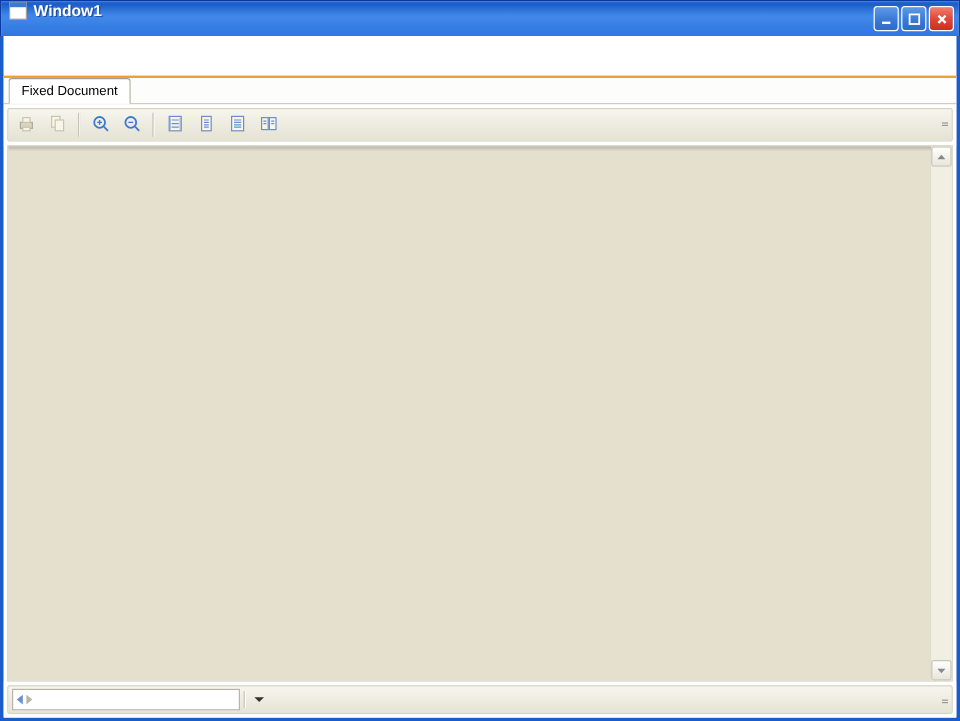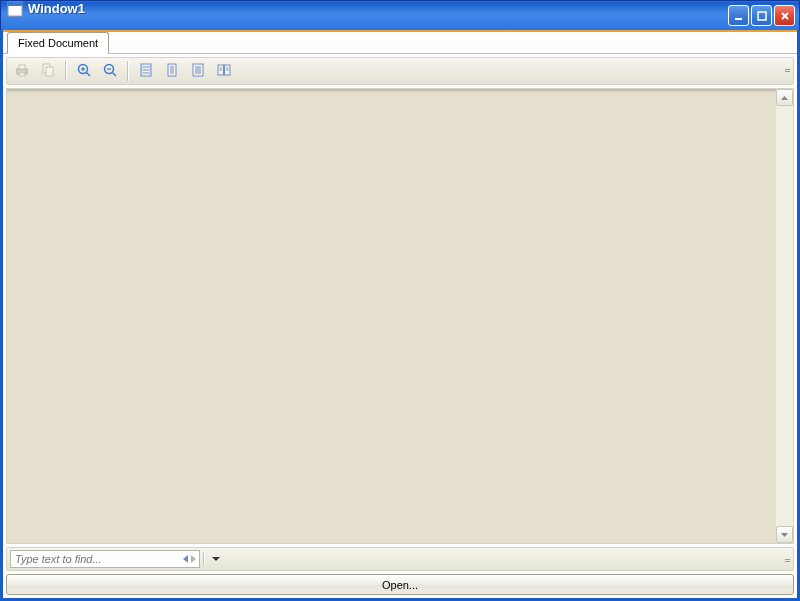--- a/index.html
+++ b/index.html
@@ -77,20 +77,21 @@
   
   .tab-strip {
     height: 24px;
     border-top: 2px solid #f0a030;
     background: #fdfdfb;
     display: flex;
     align-items: flex-end;
     padding-left: 4px;
     box-sizing: border-box;
     border-bottom: 1px solid #c0c0b0;
+    margin-top: 33px;
   }
   .tab {
     height: 20px;
     line-height: 20px;
     padding: 0 10px;
     border: 1px solid #a0a090;
     border-bottom: 1px solid #fff;
     background: #fff;
     border-top-left-radius: 3px;
     border-top-right-radius: 3px;
@@ -406,33 +407,29 @@
           <svg width="7" height="4" viewBox="0 0 7 4">
               <path d="M0 0 L3.5 4 L7 0 Z" fill="#888"></path>
             </svg>
         </div>
       </div>
     </div>
 
     <div class="find-bar-wrap">
       <div class="find-bar">
         <div class="find-input-wrap">
-          <input class="find-input" type="text" placeholder="Type text to find..." style="">
           <div class="find-nav">
             <div class="arrow prev"></div>
             <div class="arrow next"></div>
           </div>
         </div>
         <div class="find-sep"></div>
         <div class="find-dd"></div>
         <div class="toolbar-grip" style="right:2px;">
           <span></span>
             <span></span>
         </div>
       </div>
     </div>
 
-    <div class="open-wrap">
-      <button class="open-btn">Open...</button>
-    </div>
 
   </div>
 </div>
 
 </body></html>

